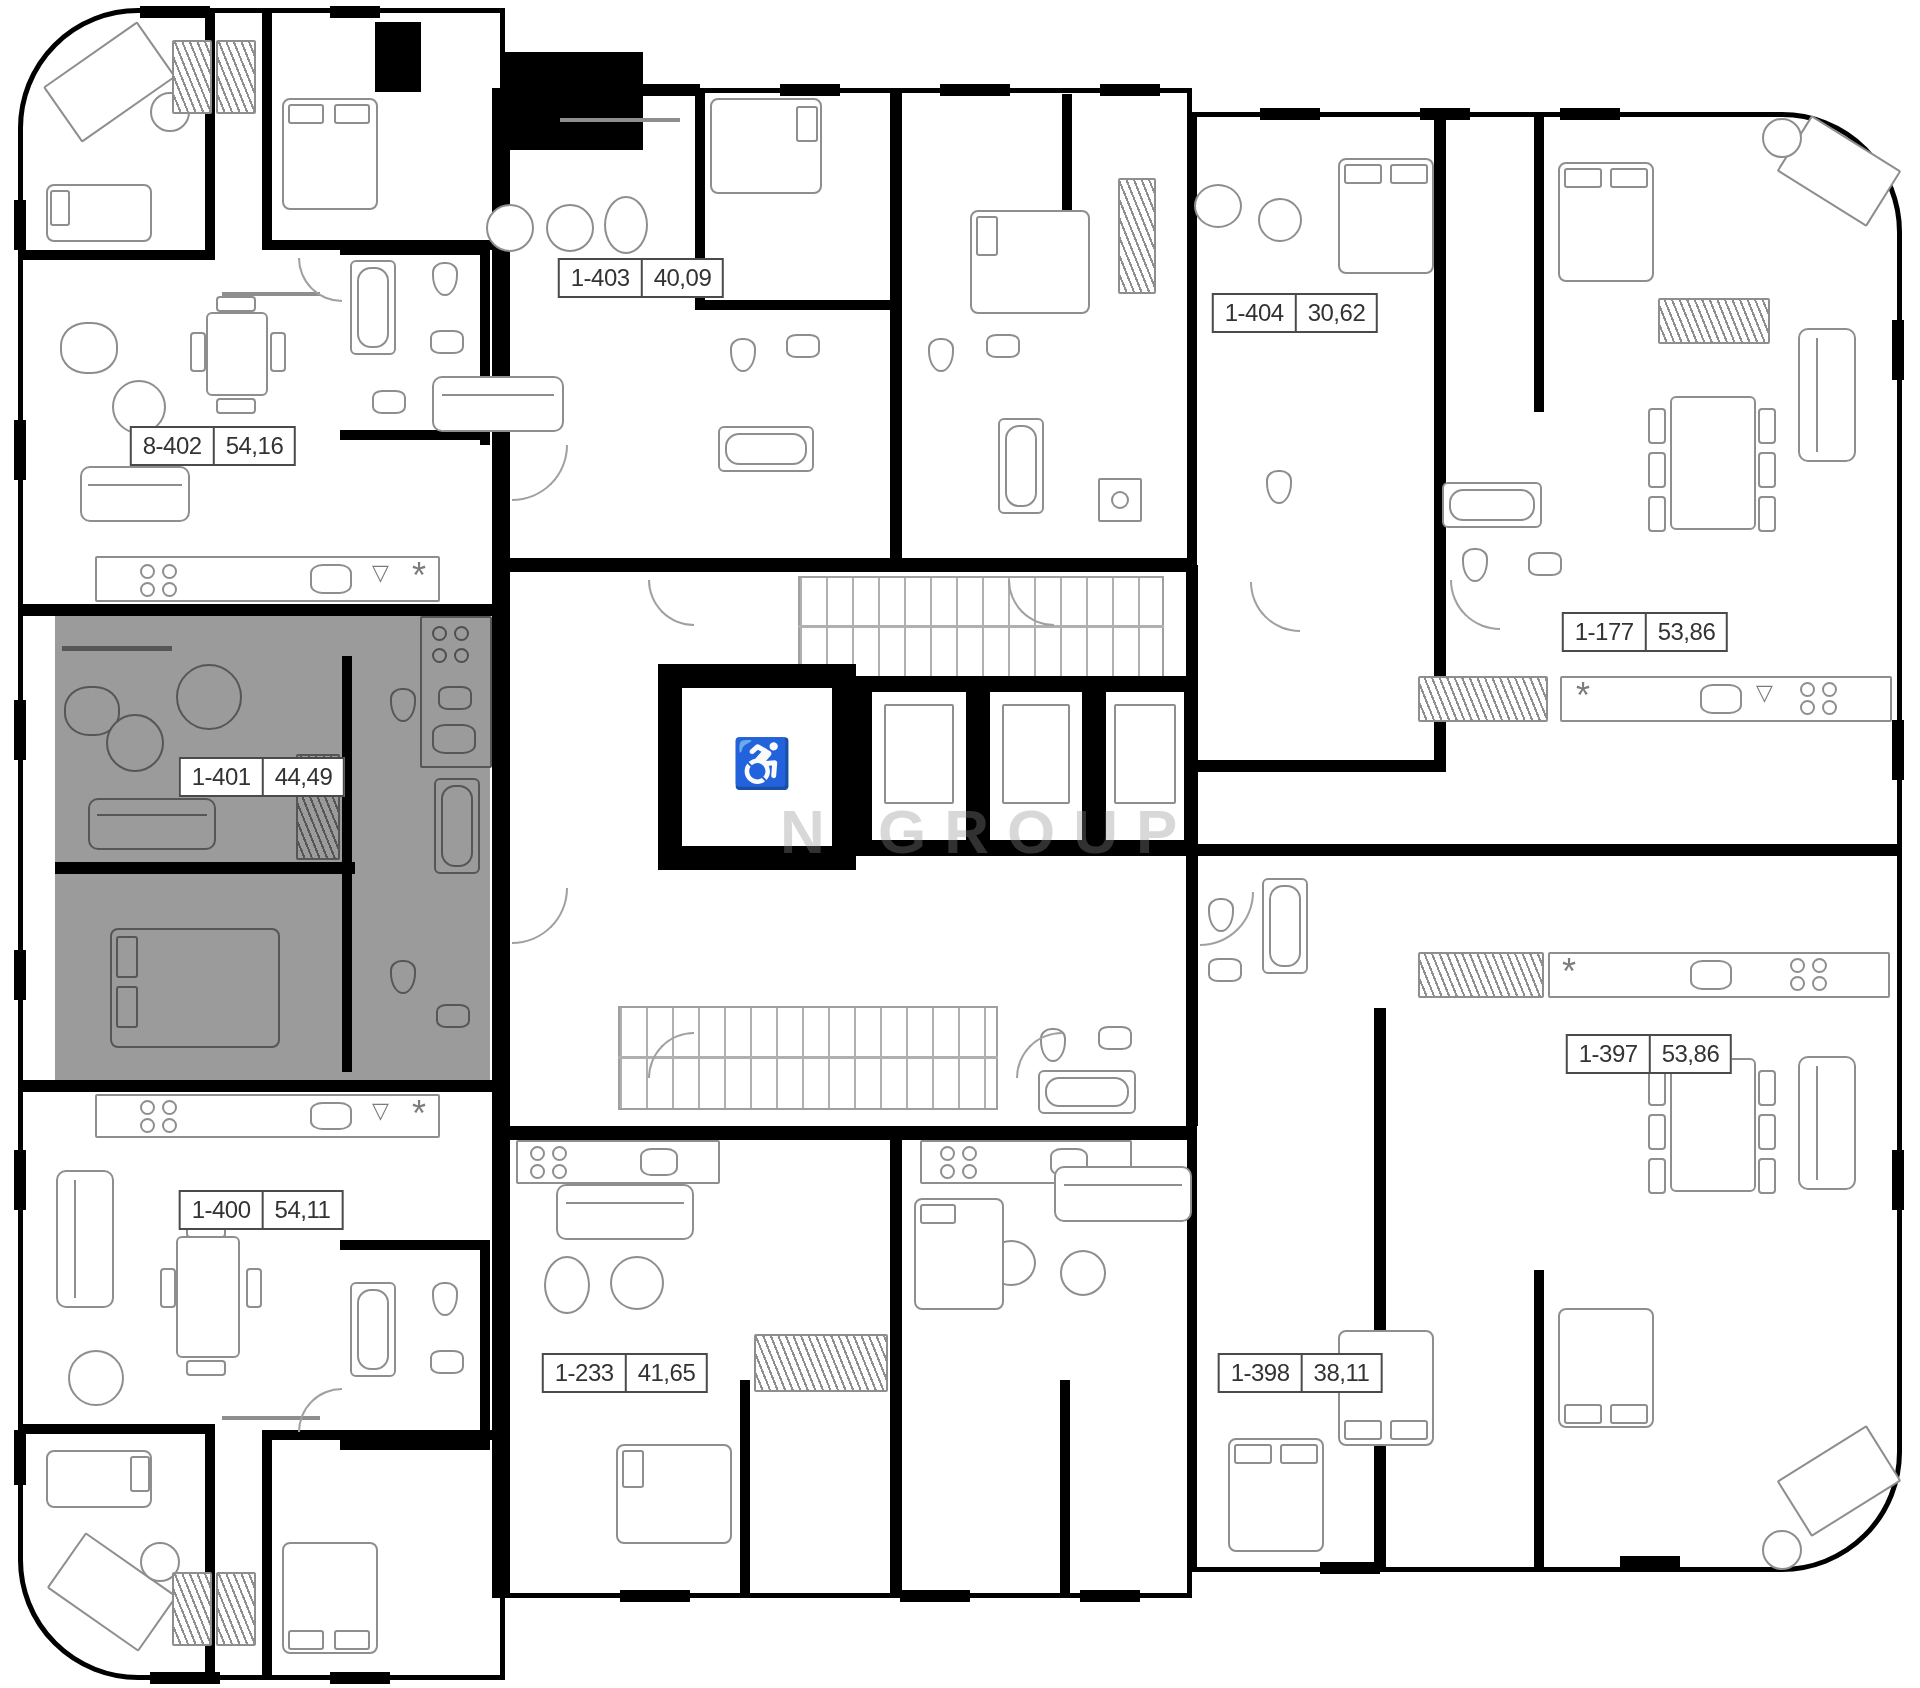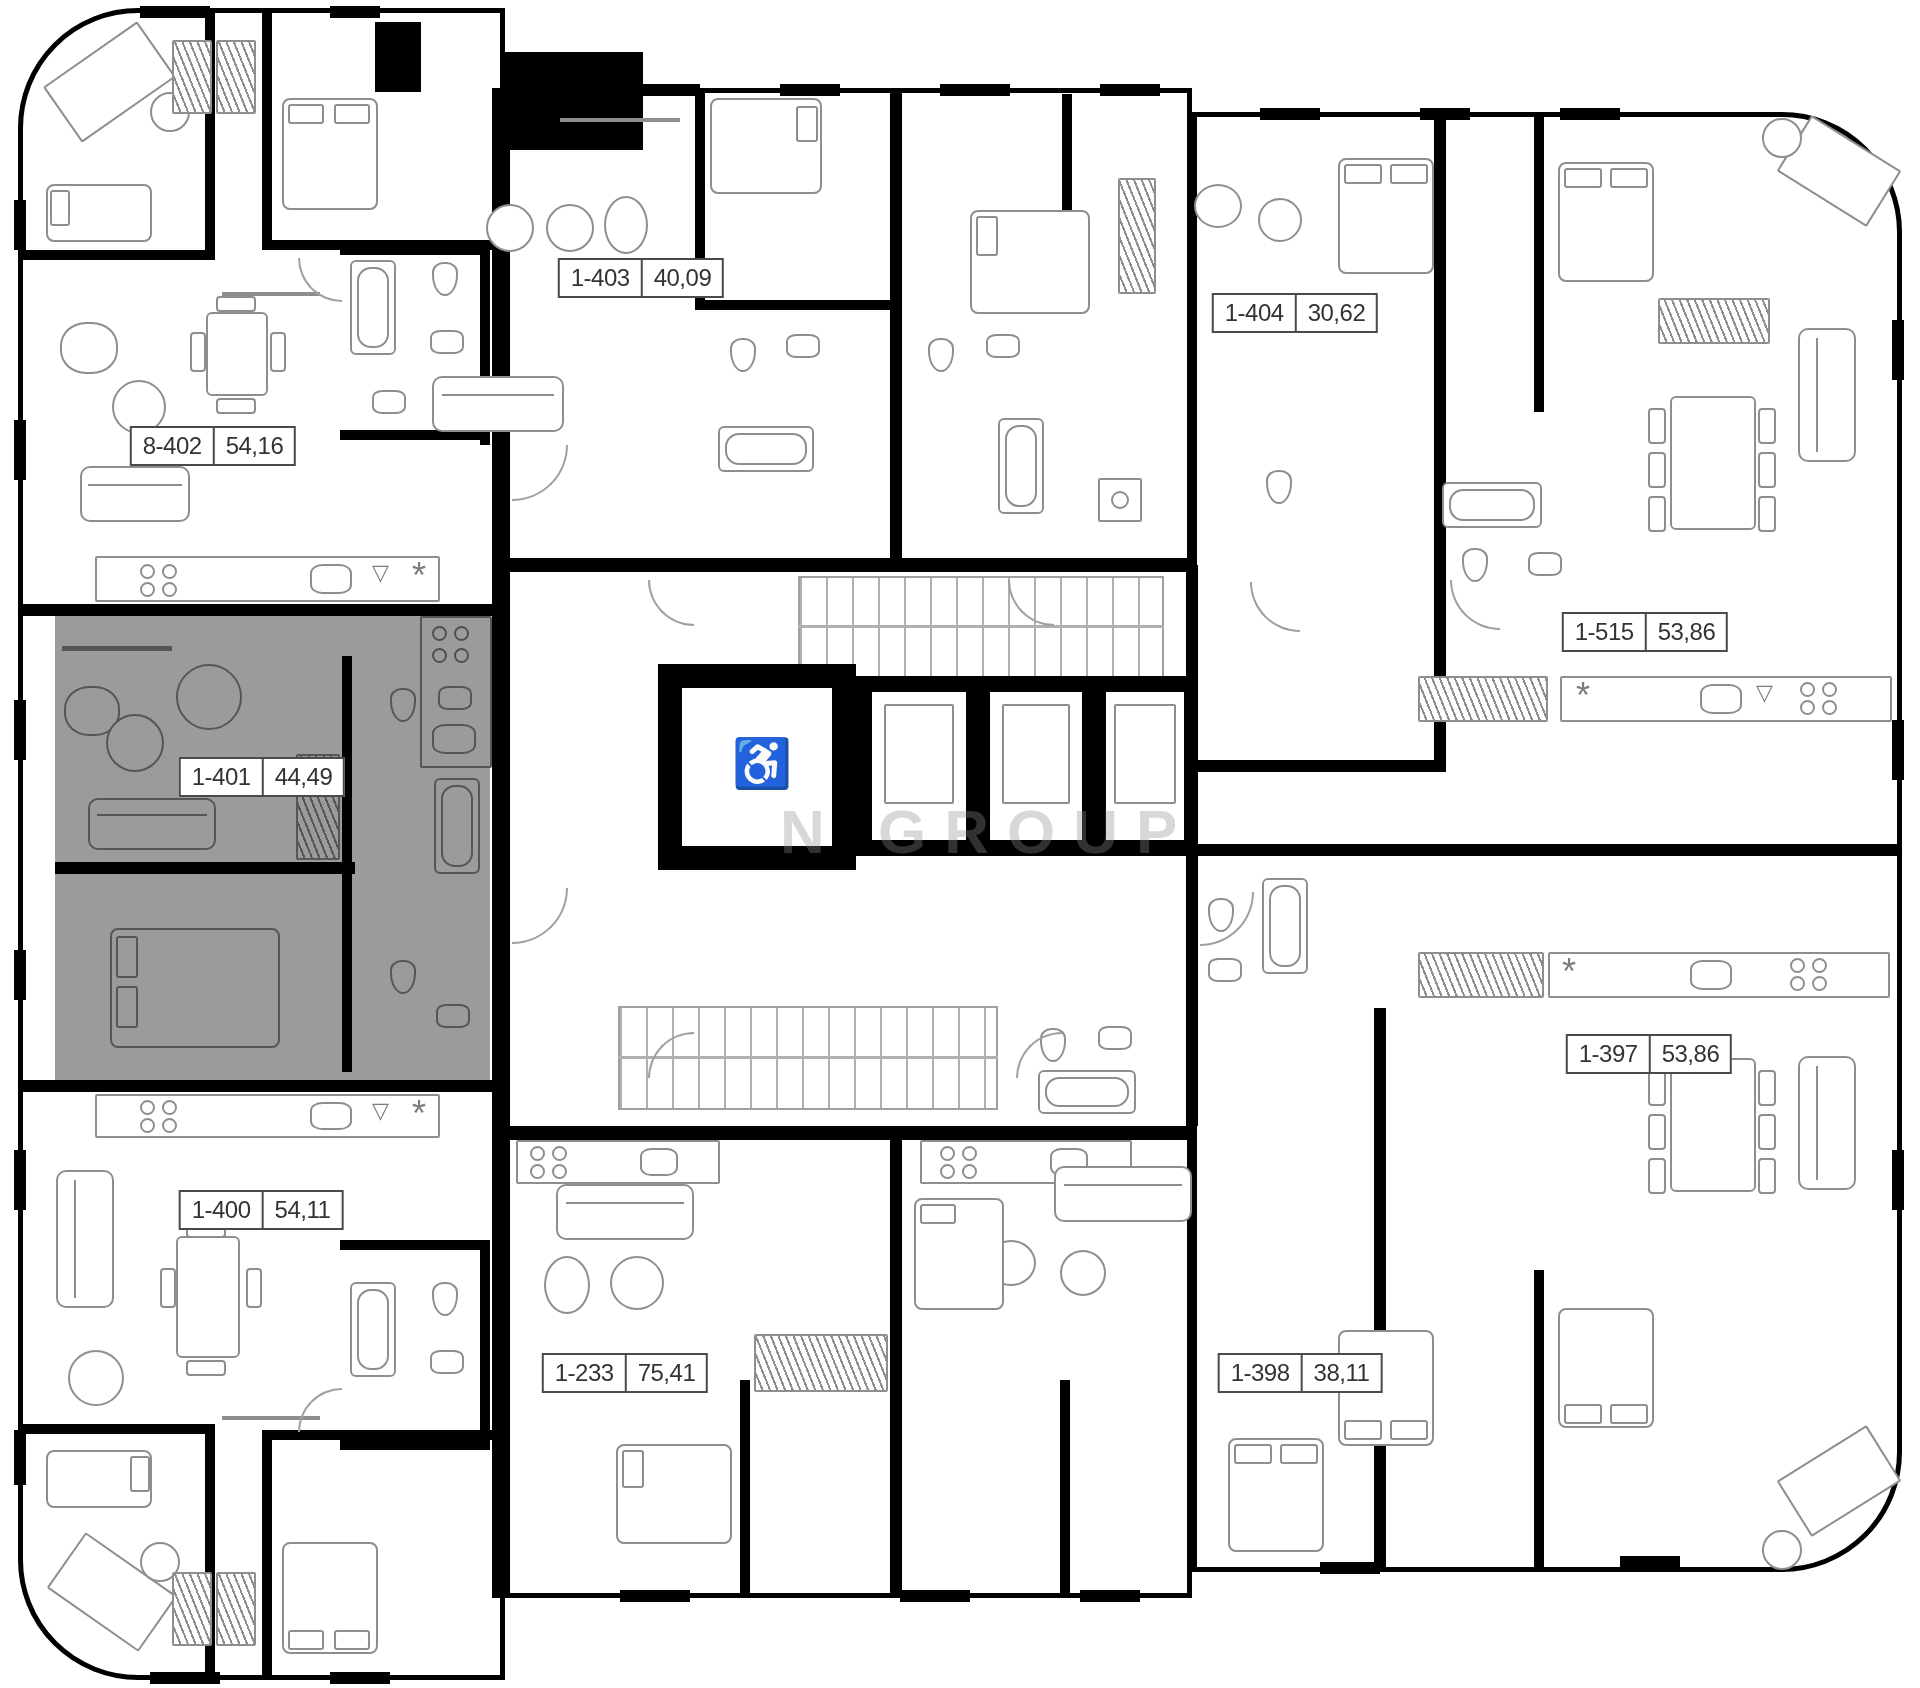--- a/index.html
+++ b/index.html
@@ -346,34 +346,34 @@
   </div>
   <div class="unit-label" style="left:641px;top:278px;">
     <span class="cell">1-403</span>
     <span class="cell">40,09</span>
   </div>
   <div class="unit-label" style="left:1295px;top:313px;">
     <span class="cell">1-404</span>
     <span class="cell">30,62</span>
   </div>
   <div class="unit-label" style="left:1645px;top:632px;">
-    <span class="cell">1-515</span>
+    <span class="cell">1-177</span>
     <span class="cell">53,86</span>
   </div>
   <div class="unit-label" style="left:262px;top:777px;">
     <span class="cell">1-401</span>
     <span class="cell">44,49</span>
   </div>
   <div class="unit-label" style="left:261px;top:1210px;">
     <span class="cell">1-400</span>
     <span class="cell">54,11</span>
   </div>
   <div class="unit-label" style="left:625px;top:1373px;">
     <span class="cell">1-233</span>
-    <span class="cell">75,41</span>
+    <span class="cell">41,65</span>
   </div>
   <div class="unit-label" style="left:1300px;top:1373px;">
     <span class="cell">1-398</span>
     <span class="cell">38,11</span>
   </div>
   <div class="unit-label" style="left:1649px;top:1054px;">
     <span class="cell">1-397</span>
     <span class="cell">53,86</span>
   </div>
 

